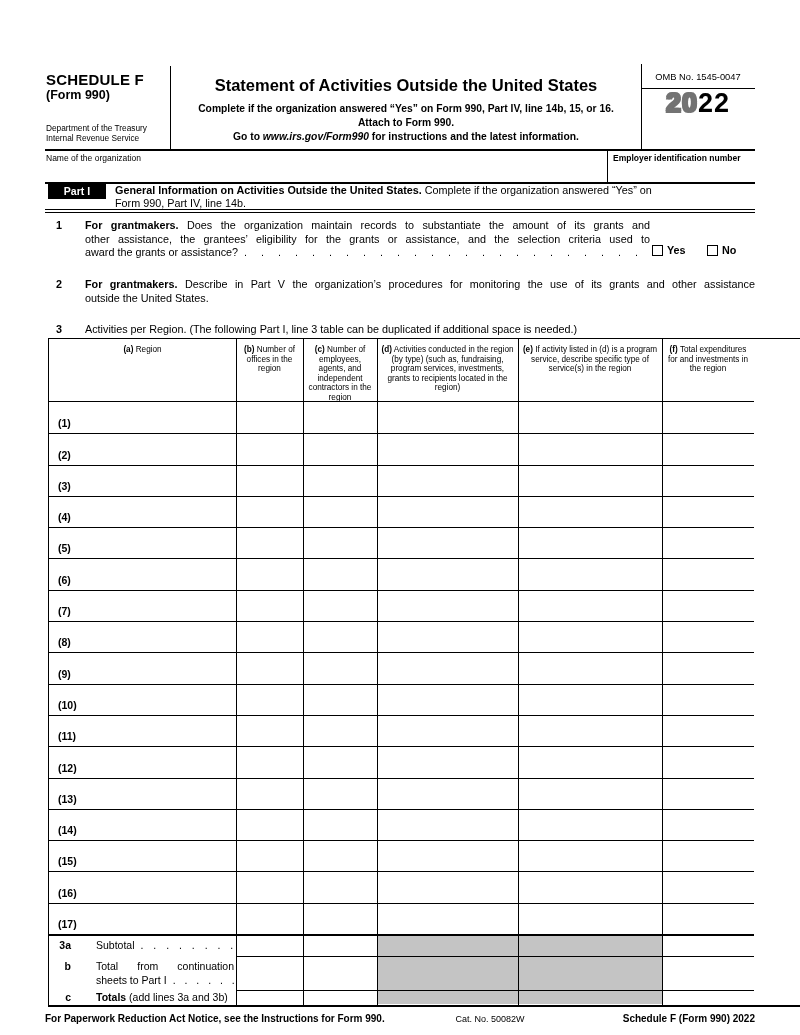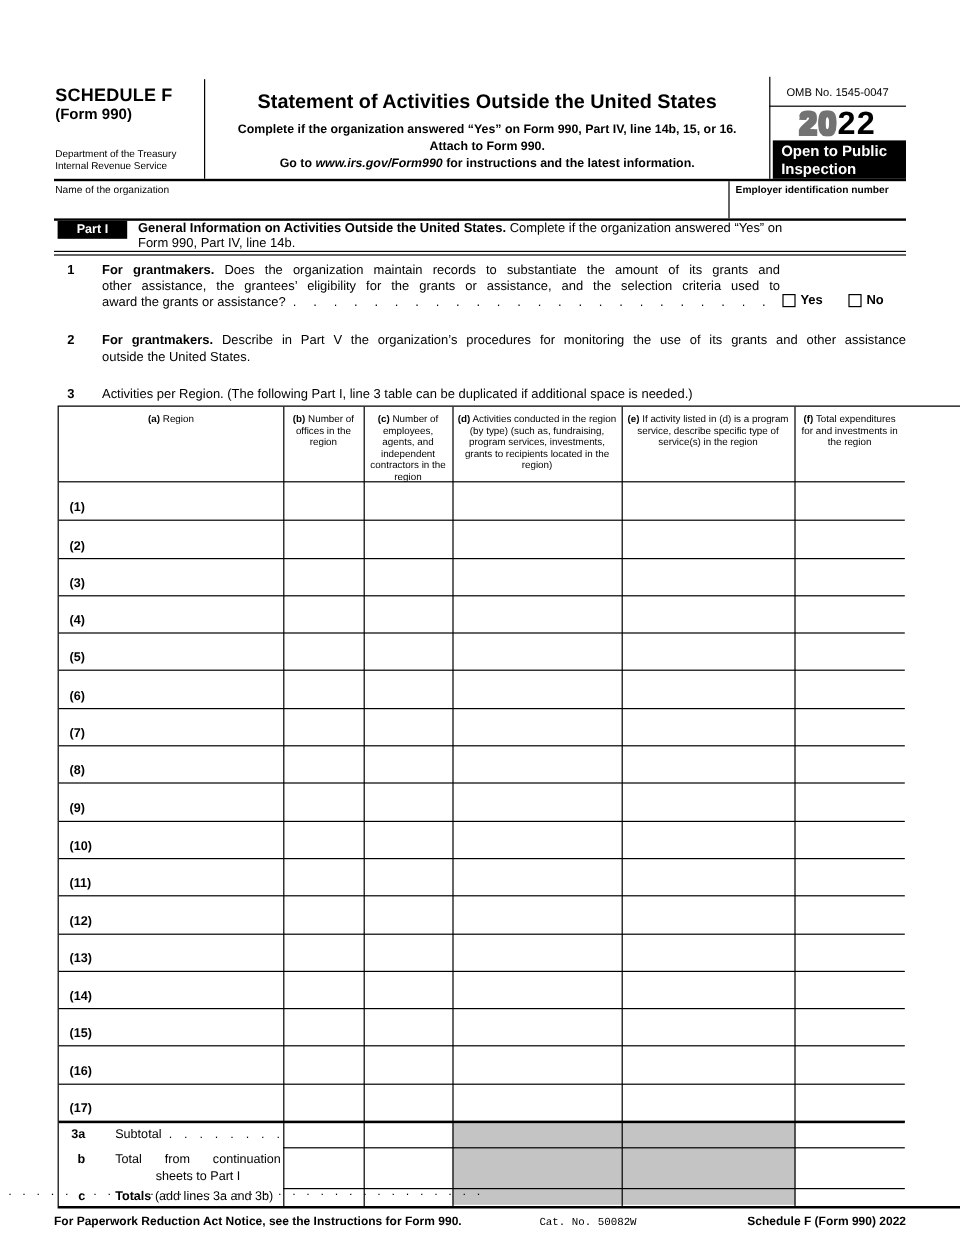--- a/index.html
+++ b/index.html
@@ -45,21 +45,21 @@
   .brows{position:absolute;left:0;top:64px;width:705px;z-index:2;}
   .brow{height:31.3px;border-bottom:1px solid #000;box-sizing:border-box;position:relative;}
   .rlabel{position:absolute;left:9px;bottom:4px;font-size:10.5px;font-weight:bold;}
   .shade{position:absolute;z-index:1;}
   .subtop{position:absolute;left:0;top:595px;width:705px;height:2px;background:#000;z-index:3;}
   .subline{position:absolute;left:187px;width:518px;height:1px;background:#000;z-index:3;}
   .subtxt{font-size:10.5px;line-height:13px;z-index:4;align-items:center;}
   .subnum{position:absolute;width:20px;text-align:right;font-weight:bold;font-size:10.5px;z-index:4;}
   
   .footL{font-size:10px;font-weight:bold;}
-  .footC{font-size:9px;font-family:Liberation Mono, monospace;}
+  .footC{font-size:9px;}
   .footR{font-size:10px;font-weight:bold;text-align:right;}
   .field{background:transparent;}
 </style>
 </head>
 <body>
 
 <div class="page">
 
   <div class="abs sched" style="left:46px;top:45px;">SCHEDULE F</div>
   <div class="abs form990" style="left:46px;top:62px;">(Form 990)</div>
@@ -70,21 +70,20 @@
 
   <div class="abs title" style="left:175px;top:50px;width:462px;">Statement of Activities Outside the United States</div>
   <div class="abs sub" style="left:175px;top:77px;width:462px;">Complete if the organization answered “Yes” on Form 990, Part IV, line 14b, 15, or 16.</div>
   <div class="abs sub" style="left:175px;top:91px;width:462px;">Attach to Form 990.</div>
   <div class="abs sub" style="left:175px;top:105px;width:462px;"><span>Go to </span><span class="i">www.irs.gov/Form990</span><span> for instructions and the latest information.</span></div>
 
   <div class="rule" style="left:641px;top:38px;width:1px;height:85px;"></div>
   <div class="abs omb" style="left:641px;top:46px;width:114px;">OMB No. 1545-0047</div>
   <div class="rule" style="left:641px;top:62px;width:114px;height:1px;"></div>
   <div class="abs year" style="left:641px;top:64px;width:114px;"><span class="outline">20</span><span>22</span></div>
-  <div class="abs openbox" style="left:644px;top:91px;width:111px;height:32px;"><span>Open to Public</span><br><span>Inspection</span></div>
 
   <div class="rule" style="left:45px;top:123px;width:710px;height:2px;"></div>
 
   <div class="abs small" style="left:46px;top:127px;">Name of the organization</div>
   <div class="abs field" style="left:46px;top:137px;width:555px;height:18px;"></div>
   <div class="rule" style="left:607px;top:125px;width:1px;height:31px;"></div>
   <div class="abs small b" style="left:613px;top:127px;">Employer identification number</div>
   <div class="abs field" style="left:613px;top:137px;width:140px;height:18px;"></div>
   <div class="rule" style="left:45px;top:156px;width:710px;height:1.5px;"></div>
 
@@ -198,21 +197,21 @@
     <div class="subline" style="top:651px;"></div>
 
     <span class="subnum" style="left:2px;top:600px;">3a</span>
     <div class="abs subtxt leaderline" style="left:47px;top:600px;width:138px;">
         <span>Subtotal</span>
         <span class="dots ws7">. . . . . . . . . . . . . . . . . . . . . . . . . . . . . . . . . . . . . . . .</span>
       </div>
 
     <span class="subnum" style="left:2px;top:621px;">b</span>
     <div class="abs subtxt just" style="left:47px;top:621px;width:138px;">Total from continuation</div>
-    <div class="abs subtxt leaderline" style="left:47px;top:635px;width:138px;flex-direction:column;">
+    <div class="abs subtxt leaderline" style="left:47px;top:635px;width:138px;">
         <span>sheets to Part I</span>
         <span class="dots ws6">. . . . . . . . . . . . . . . . . . . . . . . . . . . . . . . . . . . . . . . .</span>
       </div>
 
     <span class="subnum" style="left:2px;top:652px;">c</span>
     <div class="abs subtxt" style="left:47px;top:652px;width:145px;white-space:nowrap;"><span class="b">Totals</span><span> (add lines 3a and 3b)</span></div>
   </div>
 
   <div class="abs footL" style="left:45px;top:987px;">For Paperwork Reduction Act Notice, see the Instructions for Form 990.</div>
   <div class="abs footC" style="left:430px;top:988px;width:120px;text-align:center;">Cat. No. 50082W</div>

